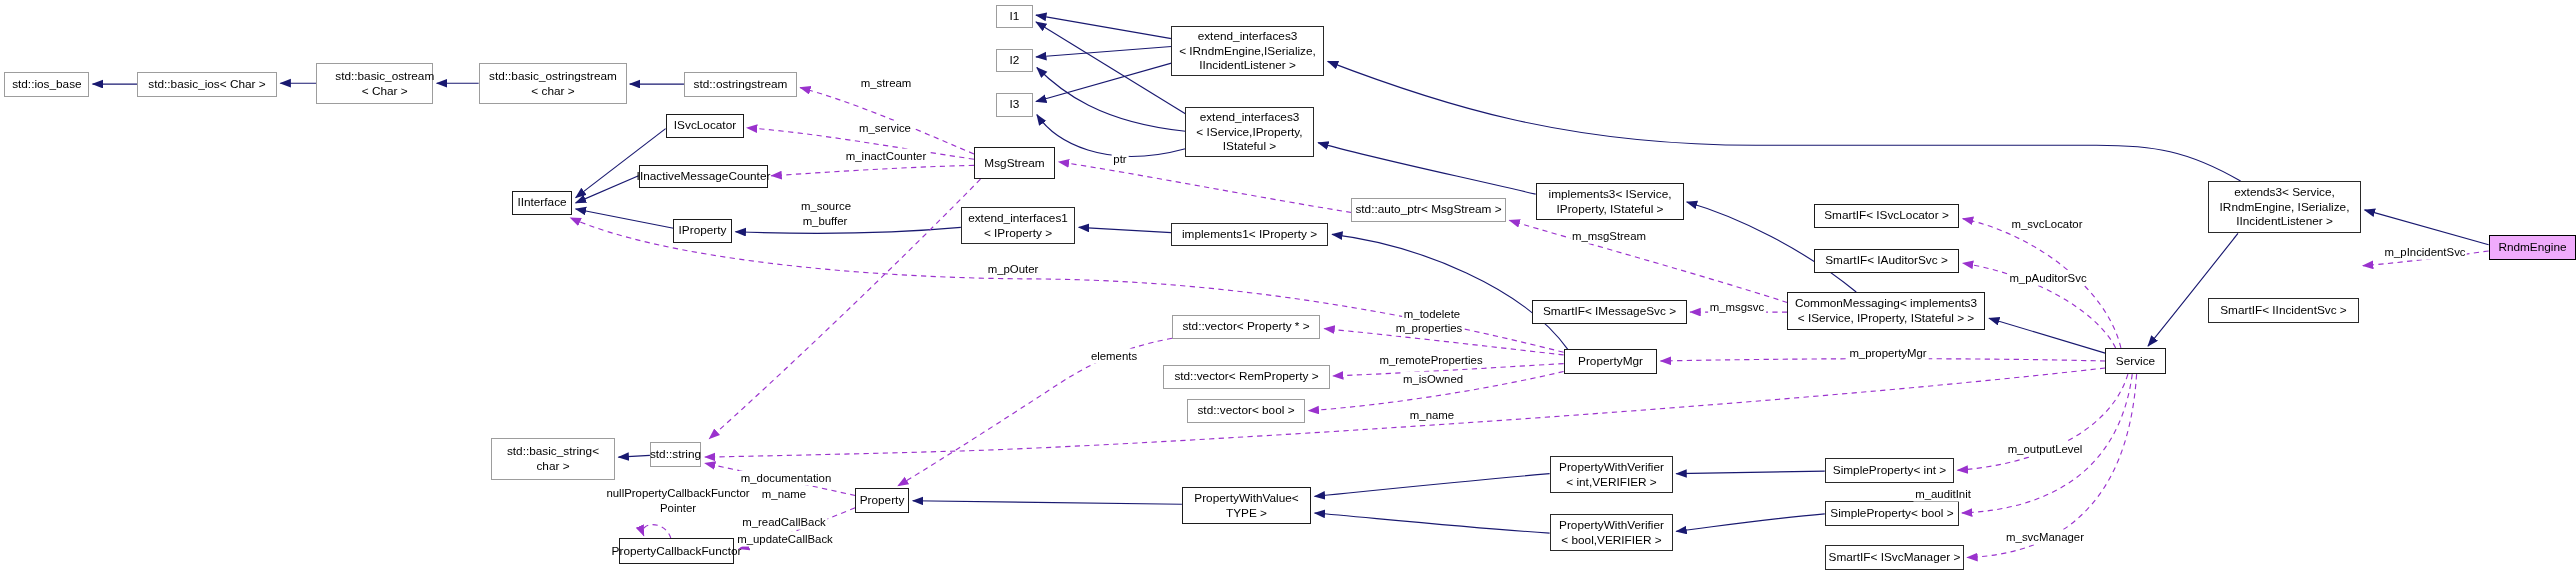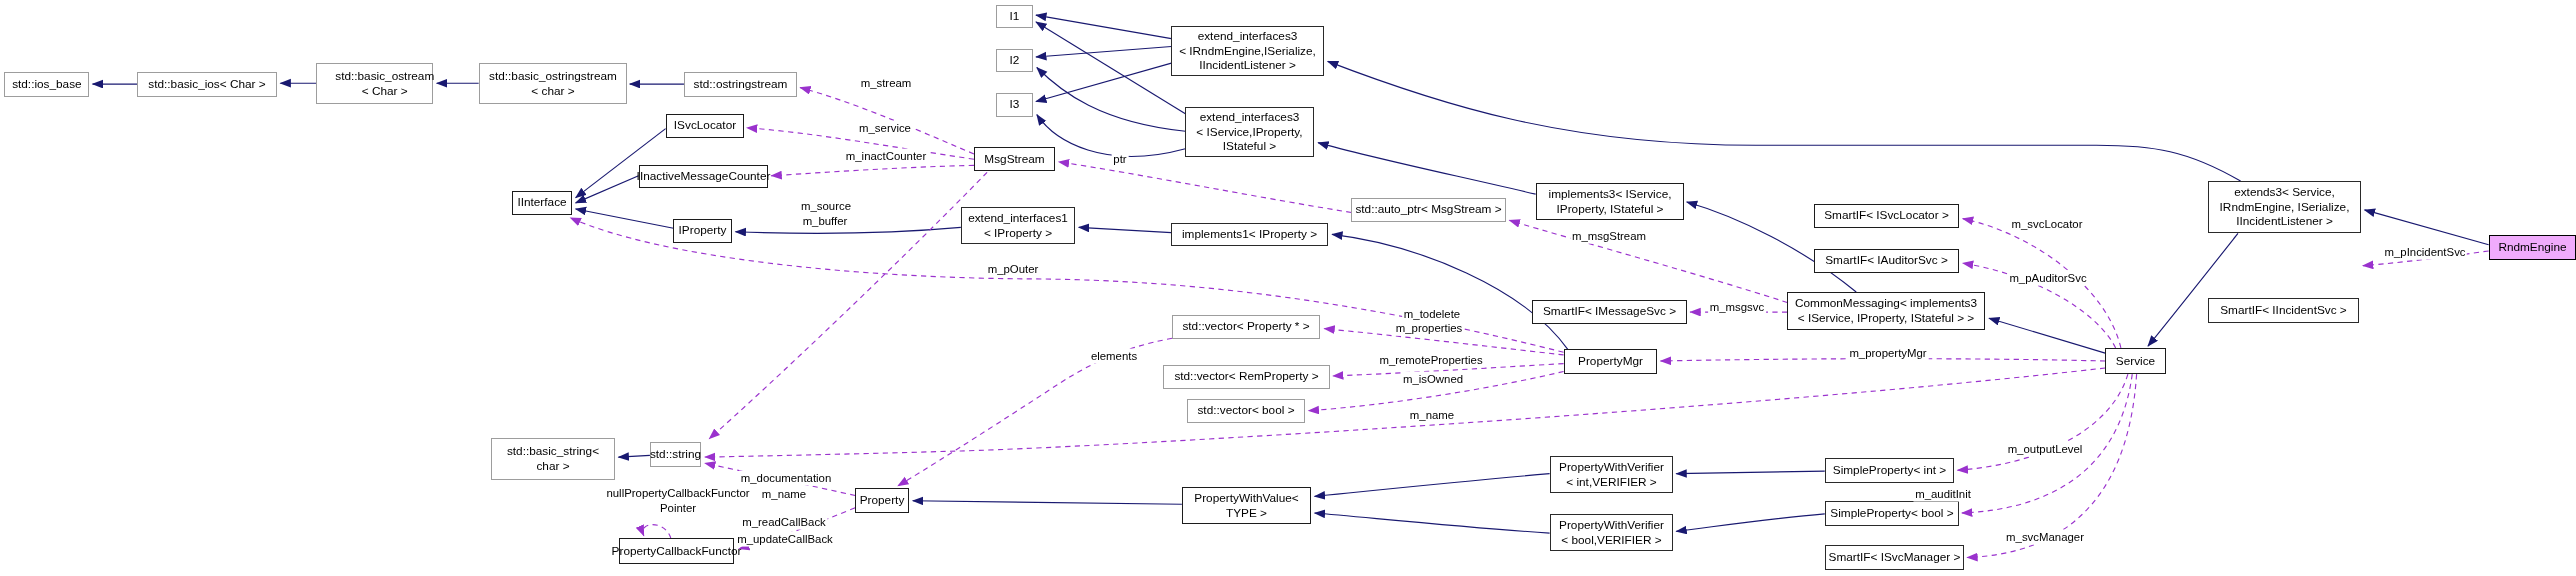--- a/index.html
+++ b/index.html
@@ -126,21 +126,21 @@
       <div class="node kind-class" style="left: 1171px; top: 26px; width: 153px; height: 50px;">
         <div>extend_interfaces3</div>
         <div>&lt; IRndmEngine,ISerialize,</div>
         <div>IIncidentListener &gt;</div>
       </div>
       <div class="node kind-class" style="left: 1185px; top: 107px; width: 129px; height: 50px;">
         <div>extend_interfaces3</div>
         <div>&lt; IService,IProperty,</div>
         <div>IStateful &gt;</div>
       </div>
-      <div class="node kind-class-bold" style="left: 974px; top: 147px; width: 81px; height: 24px;">
+      <div class="node kind-class-bold" style="left: 974px; top: 147px; width: 81px; height: 32px;">
         <div>MsgStream</div>
       </div>
       <div class="node kind-class-bold" style="left: 666px; top: 114px; width: 78px; height: 23.6px;">
         <div>ISvcLocator</div>
       </div>
       <div class="node kind-class-bold" style="left: 639px; top: 165px; width: 129px; height: 23px;">
         <div>IInactiveMessageCounter</div>
       </div>
       <div class="node kind-class-bold" style="left: 512px; top: 191px; width: 60px; height: 23.6px;">
         <div>IInterface</div>

